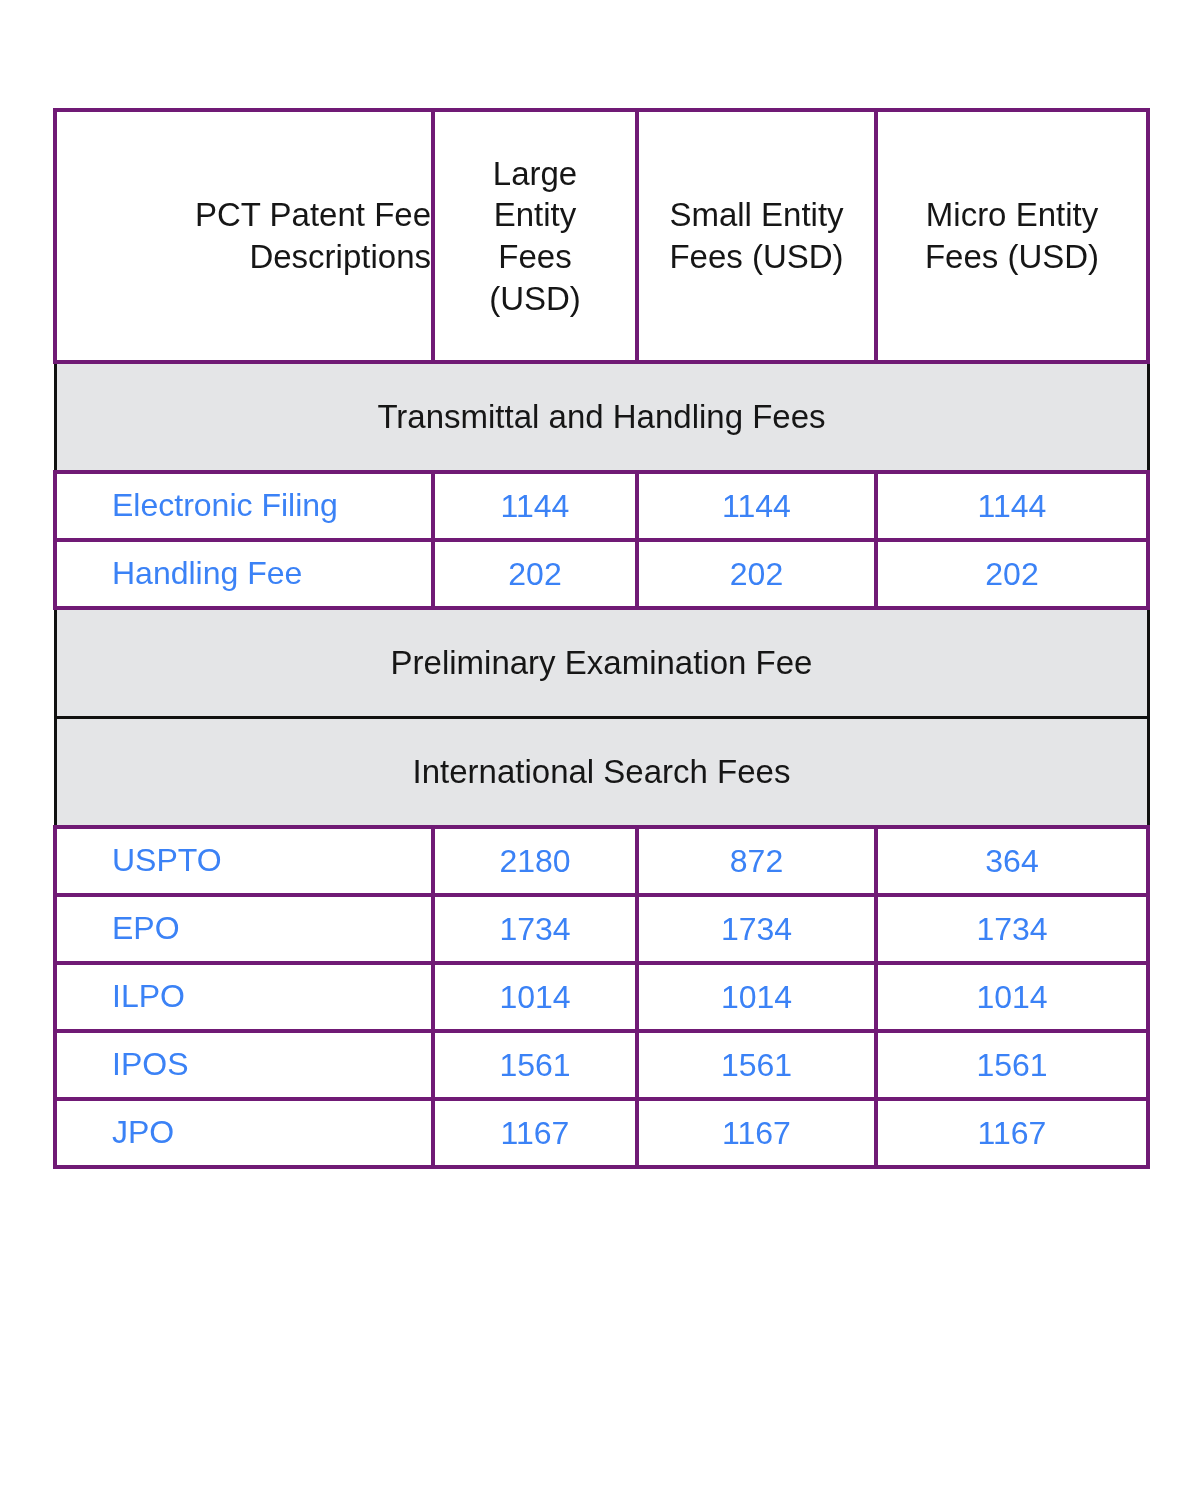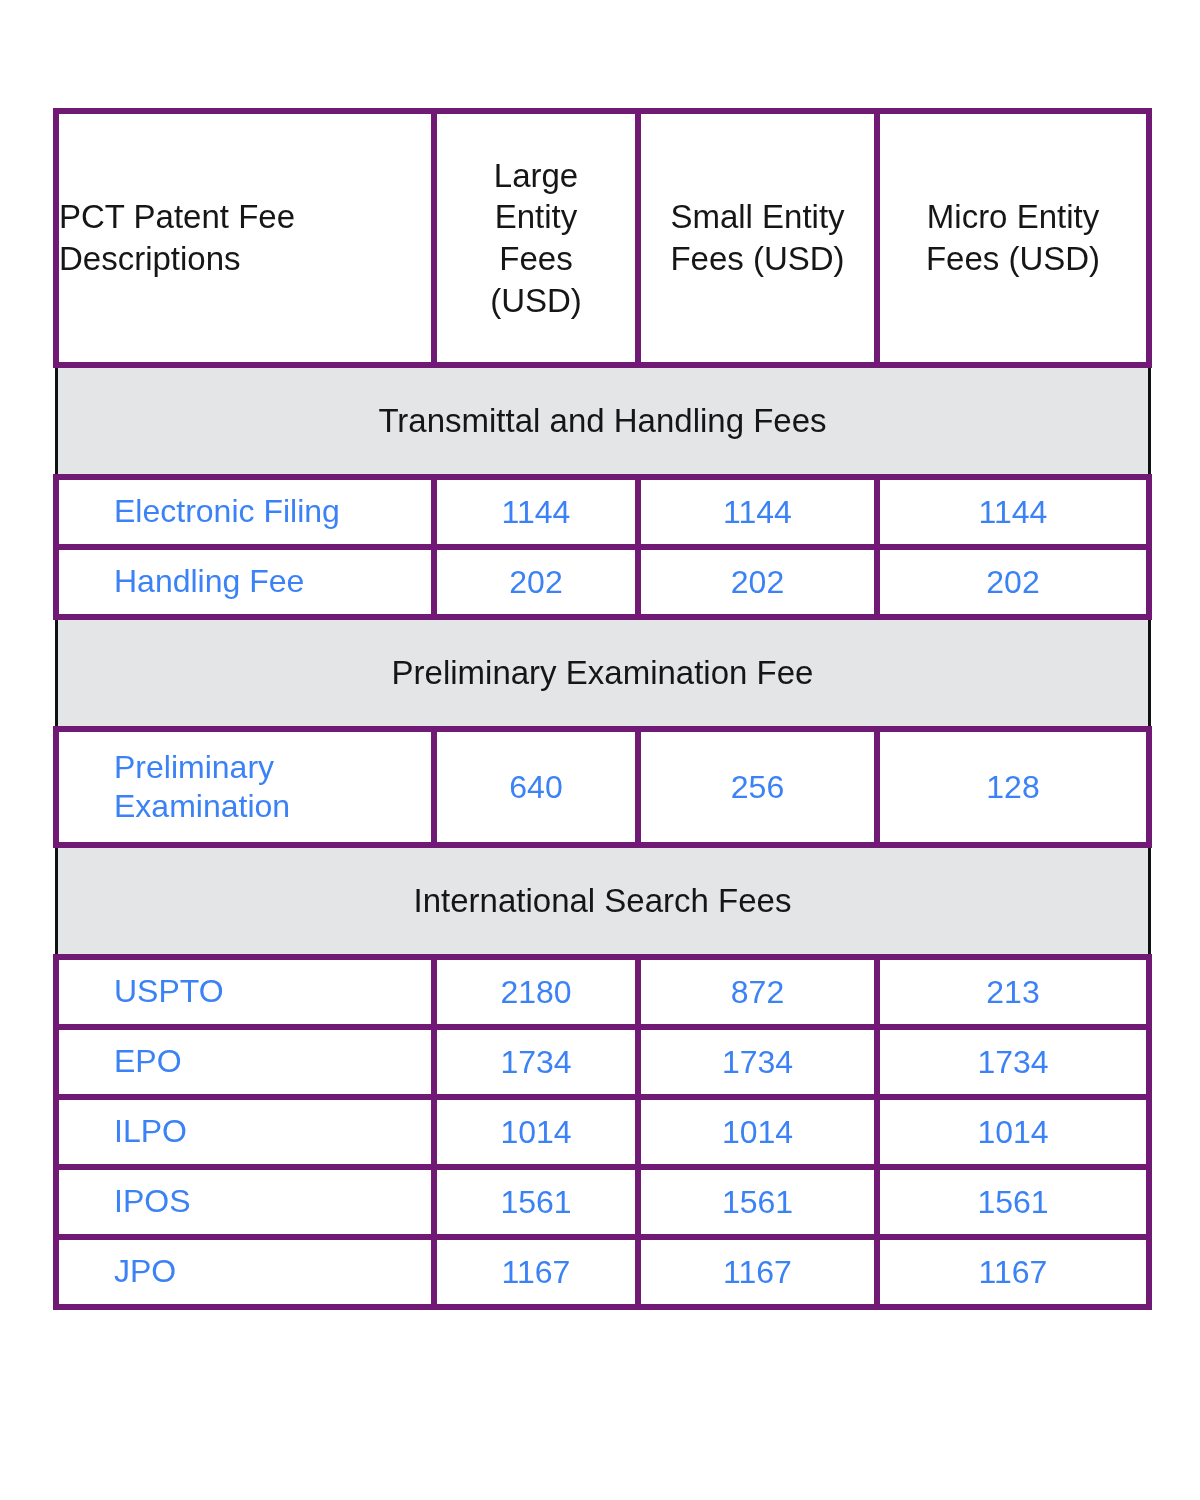--- a/index.html
+++ b/index.html
@@ -36,37 +36,37 @@
     background: #ffffff;
   }
 
   table.fee-table col.c-desc  { width: 378px; }
   table.fee-table col.c-large { width: 204px; }
   table.fee-table col.c-small { width: 239px; }
   table.fee-table col.c-micro { width: 272px; }
 
   table.fee-table td,
   table.fee-table th {
-    border: 6px solid #701a75;
+    border: 4px solid #701a75;
     padding: 0;
     margin: 0;
     font-weight: normal;
     vertical-align: middle;
     background: #ffffff;
   }
 
   
   tr.header-row td {
     height: 248px;
     font-size: 33px;
     line-height: 1.26;
     color: #161616;
   }
   td.head-desc {
-    text-align: left;
+    text-align: right;
     padding: 0 18px 0 55px;
   }
   td.head-col {
     text-align: center;
     padding: 0 14px;
   }
 
   
   tr.section-row td {
     background: #e4e5e7;
@@ -129,34 +129,28 @@
           </tr>
           <tr class="data-row">
             <td class="cell-desc">Handling Fee</td>
             <td class="cell-num">202</td>
             <td class="cell-num">202</td>
             <td class="cell-num">202</td>
           </tr>
           <tr class="section-row">
             <td colspan="4">Preliminary Examination Fee</td>
           </tr>
-          <tr class="data-row tall">
-            <td class="cell-desc">Preliminary<br>Examination</td>
-            <td class="cell-num">640</td>
-            <td class="cell-num">256</td>
-            <td class="cell-num">128</td>
-          </tr>
           <tr class="section-row">
             <td colspan="4">International Search Fees</td>
           </tr>
           <tr class="data-row">
             <td class="cell-desc">USPTO</td>
             <td class="cell-num">2180</td>
             <td class="cell-num">872</td>
-            <td class="cell-num">213</td>
+            <td class="cell-num">364</td>
           </tr>
           <tr class="data-row">
             <td class="cell-desc">EPO</td>
             <td class="cell-num">1734</td>
             <td class="cell-num">1734</td>
             <td class="cell-num">1734</td>
           </tr>
           <tr class="data-row">
             <td class="cell-desc">ILPO</td>
             <td class="cell-num">1014</td>

